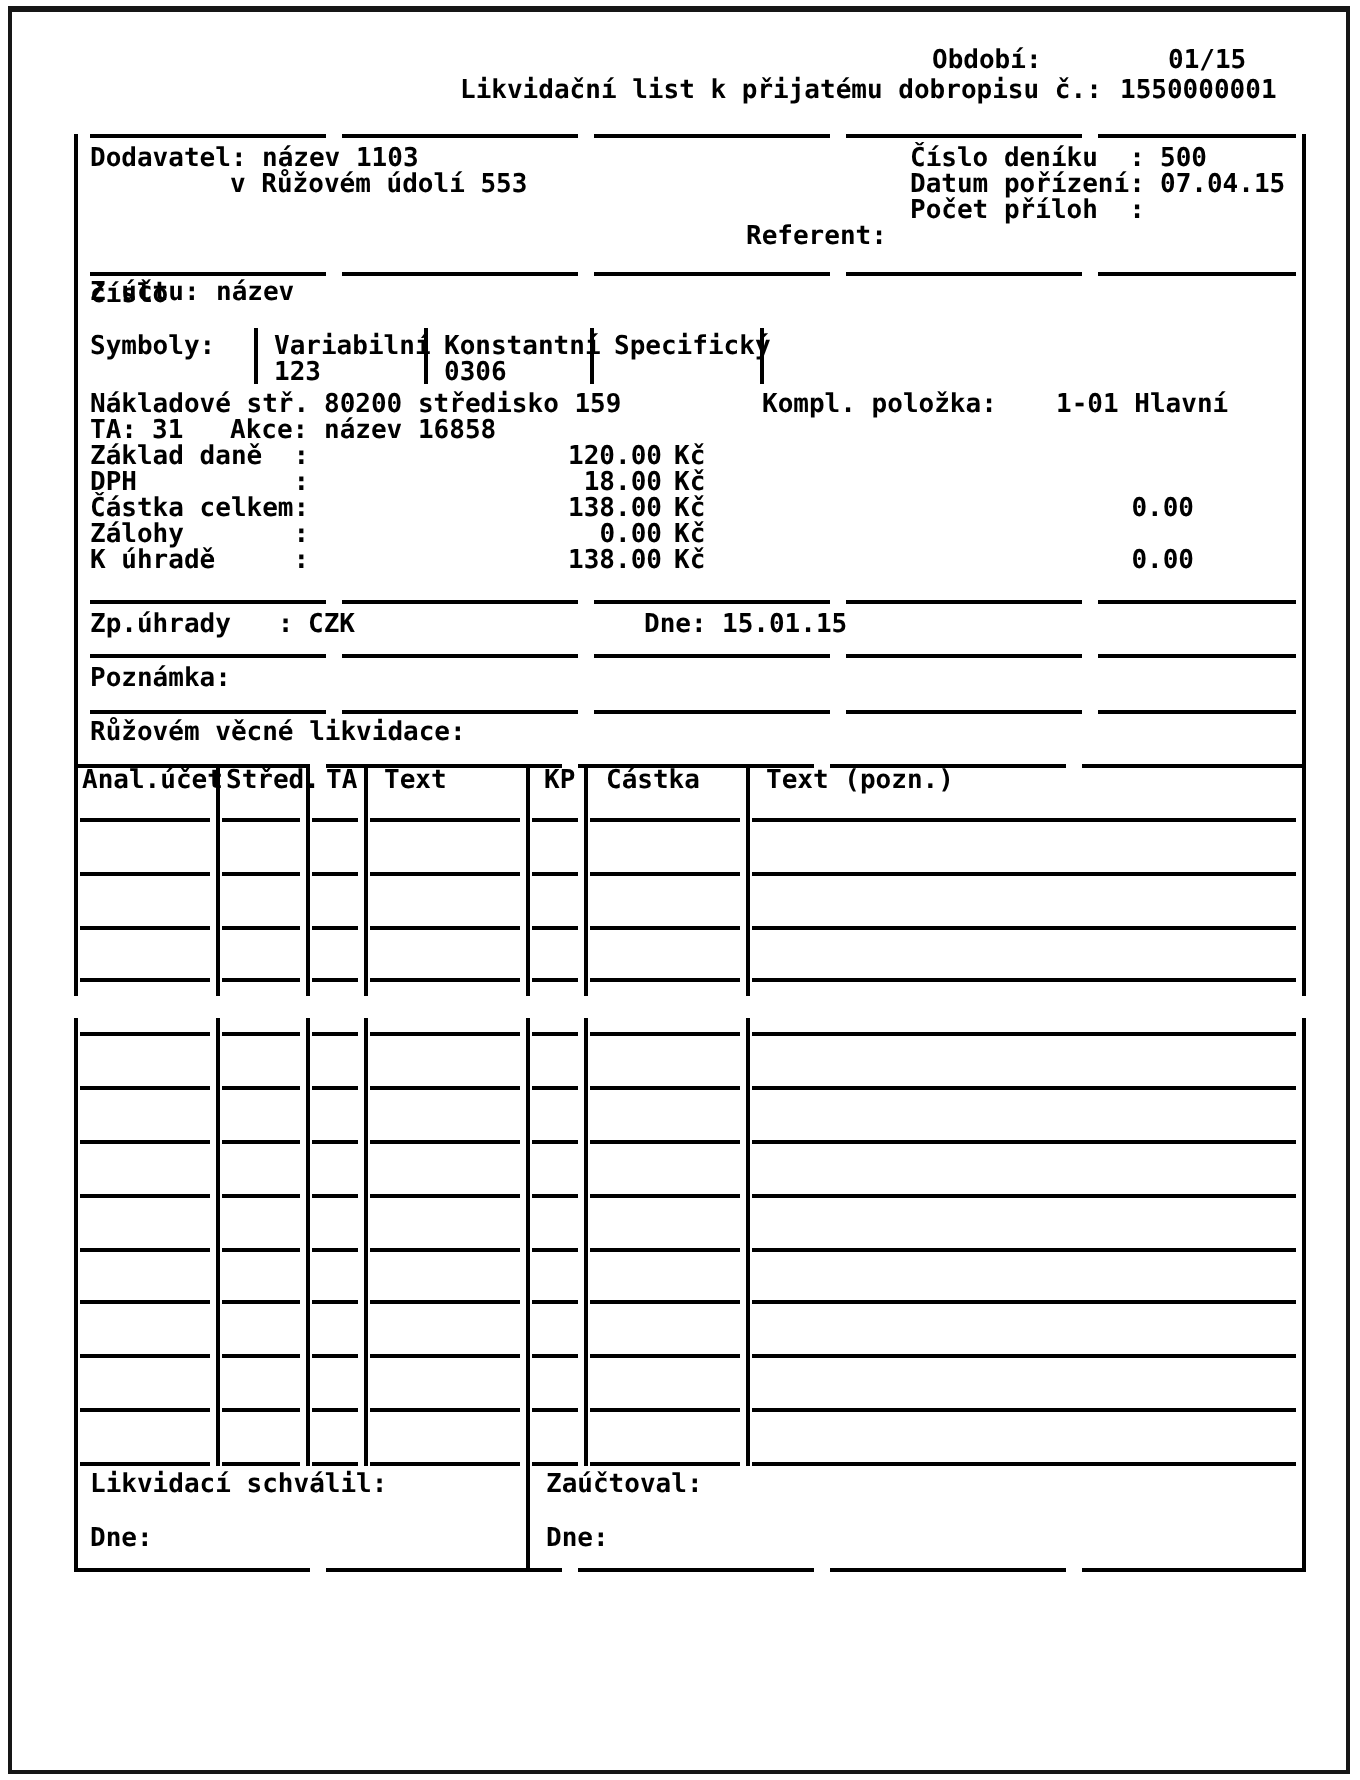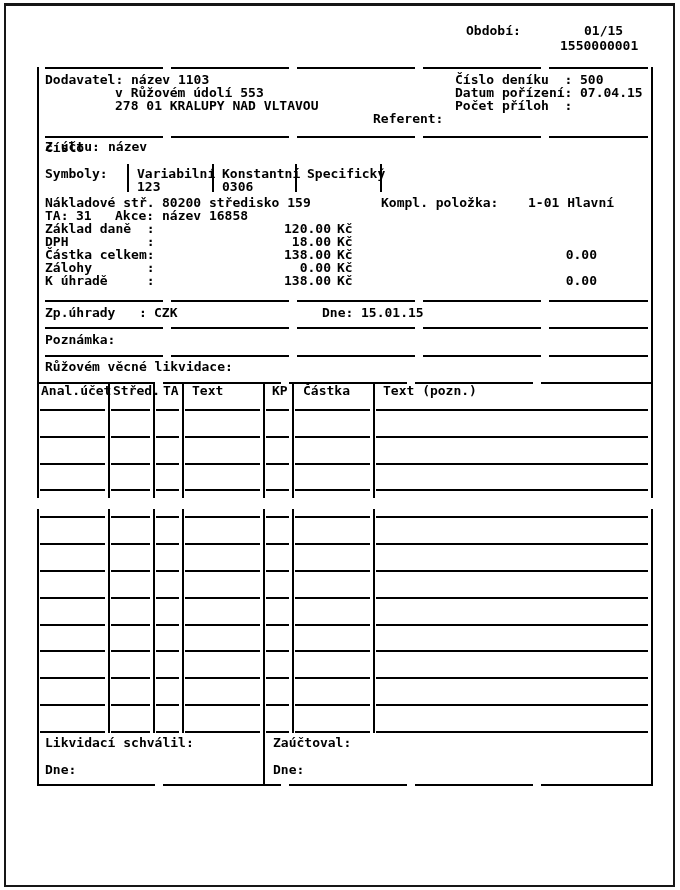--- a/index.html
+++ b/index.html
@@ -16,30 +16,30 @@
   .patch{position:absolute;background:#fff;}
 </style>
 </head>
 <body>
 
 <div class="page">
   <div class="frame"></div>
 
   <span class="t" style="left:466px;top:24px">Období:</span>
   <span class="t" style="left:584px;top:24px">01/15</span>
+  <span class="t" style="left:230px;top:39px">Likvidační list k přijatému dobropisu č.:</span>
   <span class="t" style="left:560px;top:39px">1550000001</span>
 
   <div class="hl seg" style="left:45px;top:67px;width:603px"></div>
   <div class="vl" style="left:37px;top:67px;height:316px"></div>
   <div class="vl" style="left:651px;top:67px;height:316px"></div>
 
   <span class="t" style="left:45px;top:73px">Dodavatel:</span>
   <span class="t" style="left:131px;top:73px">název 1103</span>
   <span class="t" style="left:115px;top:86px">v Růžovém údolí 553</span>
-  <span class="t" style="left:115px;top:99px">278 01 KRALUPY NAD VLTAVOU</span>
   <span class="t" style="left:455px;top:73px">Číslo deníku  :</span>
   <span class="t" style="left:580px;top:73px">500</span>
   <span class="t" style="left:455px;top:86px">Datum pořízení:</span>
   <span class="t" style="left:580px;top:86px">07.04.15</span>
   <span class="t" style="left:455px;top:99px">Počet příloh  :</span>
   <span class="t" style="left:580px;top:99px"></span>
   <span class="t" style="left:373px;top:112px">Referent:</span>
 
   <div class="hl seg" style="left:45px;top:136px;width:603px"></div>
   <span class="t" style="left:45px;top:140px">Z účtu:</span>

